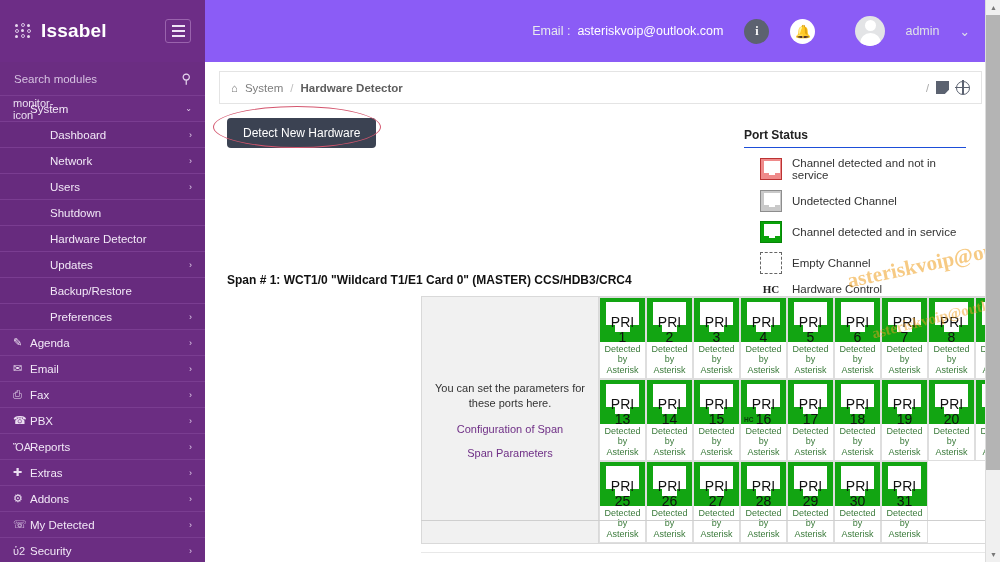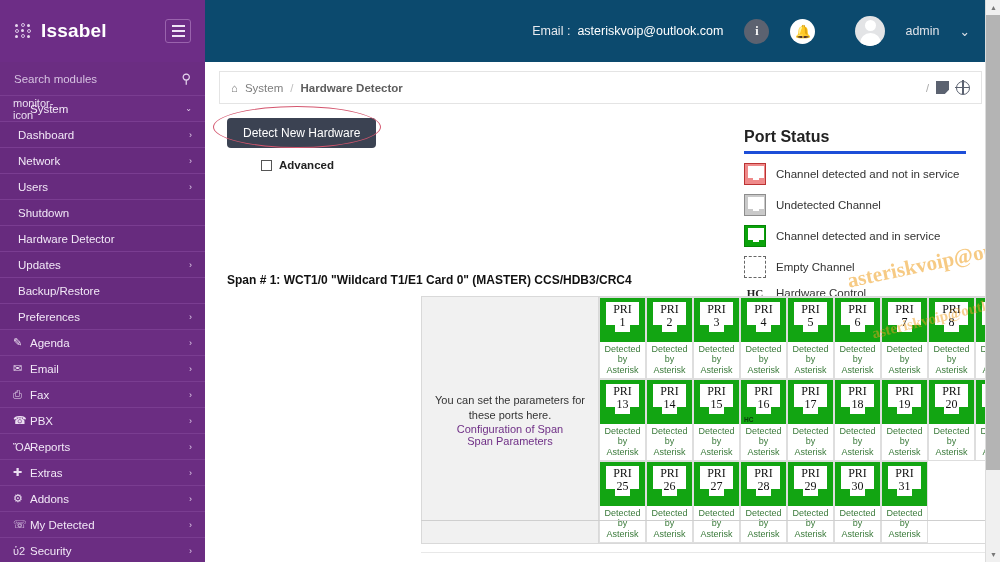--- a/index.html
+++ b/index.html
@@ -32,27 +32,27 @@
                 padding:0 14px; border-bottom:1px solid #7a3d91; }
   .search-row .ph { color:#d7c2e2; font-size:11.5px; }
   .srch-ico { color:#e6d6ee; font-size:13px; }
 
   .nav-item { display:flex; align-items:center; height:26px; padding:0 13px;
               border-bottom:1px solid #7a3d91; color:#f2e8f7; font-size:11.5px;
               cursor:pointer; position:relative; }
   .nav-item.group { font-size:11.5px; }
   .nav-item .ico { width:17px; display:inline-block; font-size:11px; opacity:.95; }
   .nav-item .lbl { flex:1; }
-  .nav-item.sub { padding-left:18px; background:#672b7e; }
+  .nav-item.sub { padding-left:50px; background:#672b7e; }
   .nav-item .car { font-size:9px; color:#e0cdea; }
   .nav-item .car.down { font-size:8px; }
 
   
   .main { flex:1; height:562px; position:relative; background:#fff; overflow:hidden; }
-  .topbar { height:62px; background:#0c4a6e; display:flex; align-items:center;
+  .topbar { height:62px; background:#8b5cf6; display:flex; align-items:center;
             justify-content:flex-end; padding-right:30px; gap:0; }
   .email-lbl { color:#e7e9ee; font-size:12.5px; margin-right:7px; }
   .email-val { color:#fff; font-size:12.5px; }
   .circ-btn { width:25px; height:25px; border-radius:50%; background:#fff;
               display:flex; align-items:center; justify-content:center;
               margin-left:21px; cursor:pointer; }
   .circ-btn.dark { background:#5c6270; }
   .circ-btn.dark span { color:#fff; font-weight:bold; font-size:12px; font-family:"Liberation Serif",serif;}
   .circ-btn span { font-size:13px; color:#4a4f5c; }
   .avatar-wrap { display:flex; align-items:center; margin-left:40px; gap:20px; cursor:pointer; }
@@ -87,23 +87,23 @@
                 padding:8px 16px; border:none; border-radius:4px; cursor:pointer; }
   .hl-ellipse { position:absolute; left:8px; top:2px; width:168px; height:42px;
                 border:1.6px solid #d4566e; border-radius:50%; pointer-events:none; }
   .adv-row { display:flex; align-items:center; gap:7px; padding:11px 0 0 34px; }
   .adv-box { width:11px; height:11px; border:1.5px solid #555; background:#fff;
              display:inline-block; cursor:pointer; }
   .adv-lbl { font-size:11.5px; font-weight:bold; color:#222; }
 
   
   .legend { position:absolute; right:34px; top:128px; width:222px; }
-  .legend-title { font-size:16px; font-weight:bold; color:#222; padding-bottom:5px;
-                  border-bottom:3px solid #1d4ed8; }
-  .legend-row { display:flex; align-items:center; gap:10px; margin-top:9px; }
+  .legend-title { font-size:12px; font-weight:bold; color:#222; padding-bottom:5px;
+                  border-bottom:1px solid #1d4ed8; }
+  .legend-row { display:flex; align-items:center; gap:10px; margin-top:9px;margin-left:16px; }
   .legend-txt { font-size:11.5px; color:#333; }
 
   
   .jack { width:22px; height:22px; position:relative; flex:0 0 22px;
           border:1px solid #888; background:#ccc; }
   .jack.red { background:#ef8a8a; border-color:#b33; }
   .jack.green { background:#0aa30a; border-color:#068506; }
   .jack.grey { background:#c9c9c9; border-color:#8d8d8d; }
   .jack.empty { background:#fff; border:1px dashed #666; }
   .jack .notch { position:absolute; left:3px; top:2px; width:16px; height:12px;
@@ -115,33 +115,33 @@
 
   
   .span-title { position:absolute; left:22px; top:273px; font-size:12px;
                 font-weight:bold; color:#111; }
   .span-wrap { position:absolute; left:216px; top:296px; width:760px;
                border:1px solid #d9d9d9; background:#fff; display:flex; }
   .span-info { width:177px; background:#f1f1f1; border-right:1px solid #d9d9d9;
                display:flex; flex-direction:column; justify-content:center;
                align-items:center; text-align:center; padding:4px; }
   .span-info .t { font-size:11px; color:#333; line-height:1.35; }
-  .span-info a { font-size:11px; color:#6f2f86; text-decoration:none; display:block; }
+  .span-info a { font-size:11px; color:#6f2f86; text-decoration:none; display:block;margin-top:12px; }
   .ports { flex:1; padding:0; }
   .port-row { display:flex; }
   .port-cell { width:47px; border:1px solid #dedede; text-align:center; padding:0;
                background:#fff; }
   .port-top { background:#12a512; padding:3px 2px 0; }
   .port-jack { width:41px; height:41px; margin:0 auto; position:relative; }
   .pj-body { position:absolute; left:3px; top:0; width:35px; height:24px;
              background:#fff; border:1.5px solid #12a512; border-bottom:none; }
   .pj-tab { position:absolute; left:12px; top:24px; width:17px; height:8px;
             background:#fff; border:1.5px solid #12a512; border-top:none; }
-  .pj-txt { position:absolute; left:0; top:2px; width:41px; text-align:center;
-            font-size:12px; color:#111; line-height:1.08; font-family:Liberation Serif, serif; }
+  .pj-txt { position:absolute; left:0; top:14px; width:41px; text-align:center;
+            font-size:14px; color:#111; line-height:1.08; font-family:Liberation Sans, sans-serif; }
   .hc-badge { position:absolute; left:1px; bottom:1px; font-size:6.5px; font-weight:bold;
               color:#0b3d0b; }
   .port-status { font-size:9px; color:#3a7a3a; line-height:1.15; padding:2px 1px 3px;
                  background:#fff; }
 
   .divider { position:absolute; left:216px; top:520px; width:760px;
              border-top:1px solid #cfcfcf; }
   .divider2 { position:absolute; left:216px; top:552px; width:760px;
              border-top:1px solid #e8e8e8; }
 
@@ -308,24 +308,20 @@
       <div class="crumb-right">
         <span>/</span>
         <span class="ic-note"></span>
         <span class="ic-globe"></span>
       </div>
     </div>
 
     <div class="btn-area">
       <button class="detect-btn">Detect New Hardware</button>
       <div class="hl-ellipse"></div>
-      <div class="adv-row">
-        <span class="adv-box"></span>
-        <span class="adv-lbl">Advanced</span>
-      </div>
     </div>
 
     <div class="legend">
       <div class="legend-title">Port Status</div>
       <div id="legend-rows">
           <div class="legend-row">
             <span class="jack red">
               <span class="notch"></span>
               <span class="tab"></span>
             </span>

